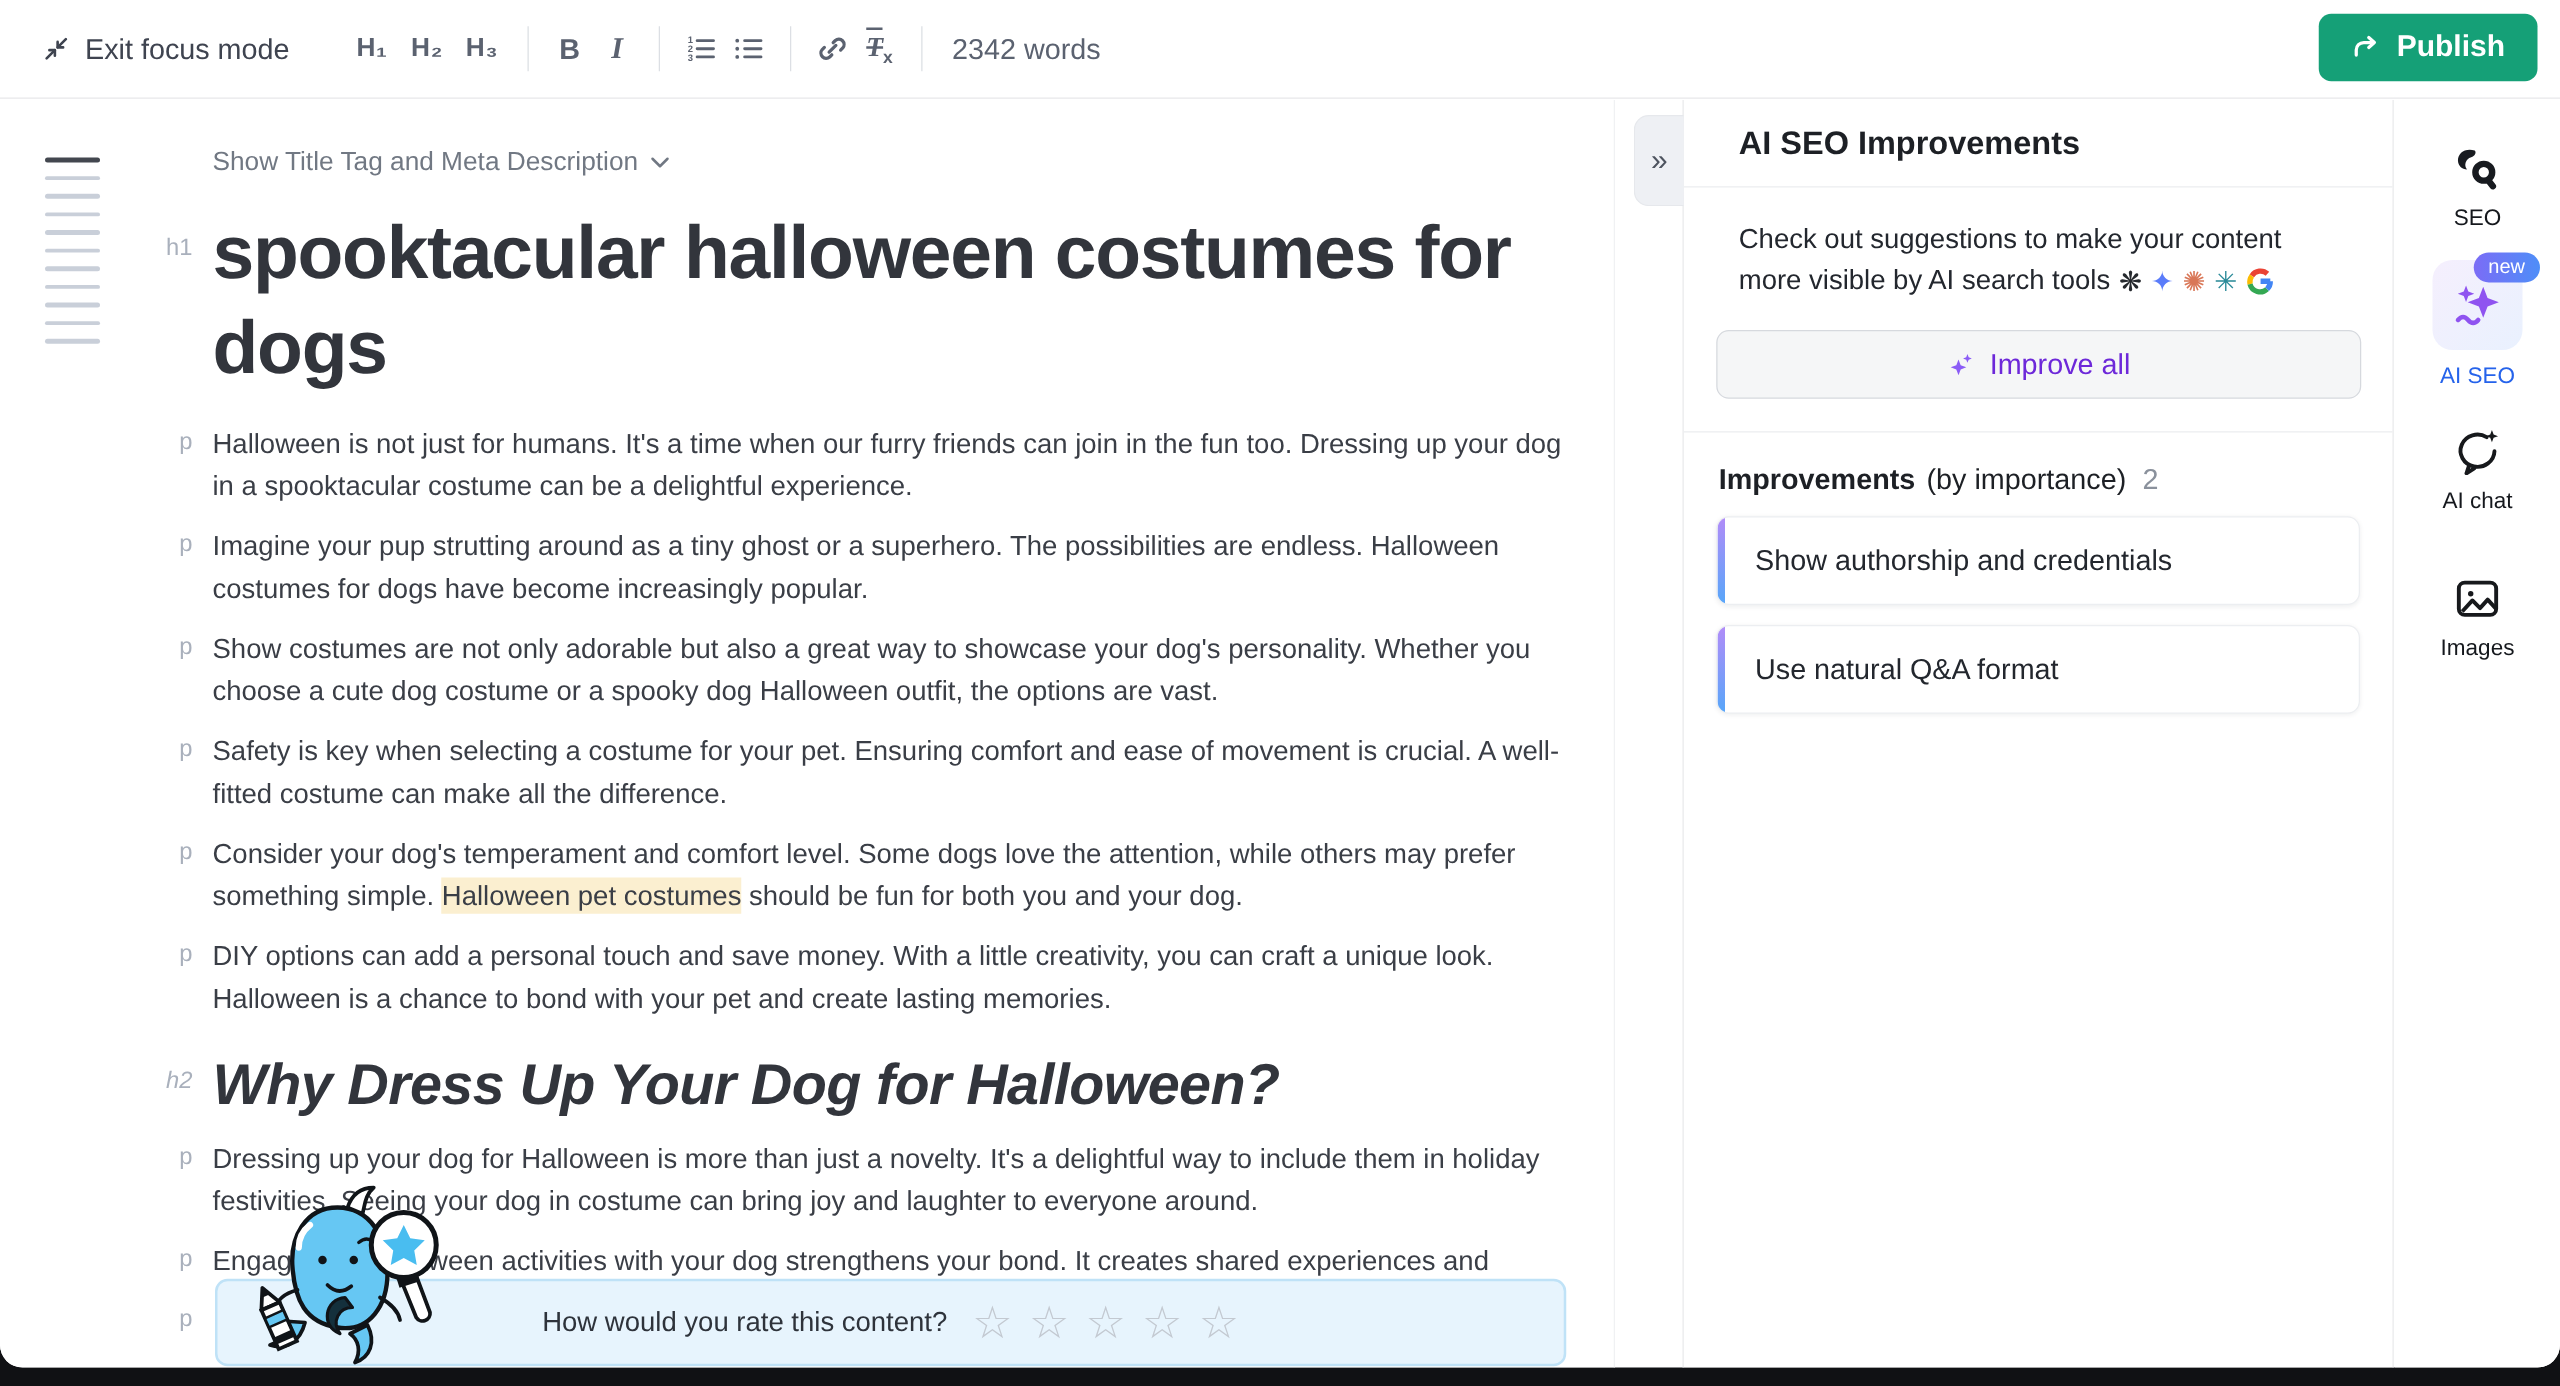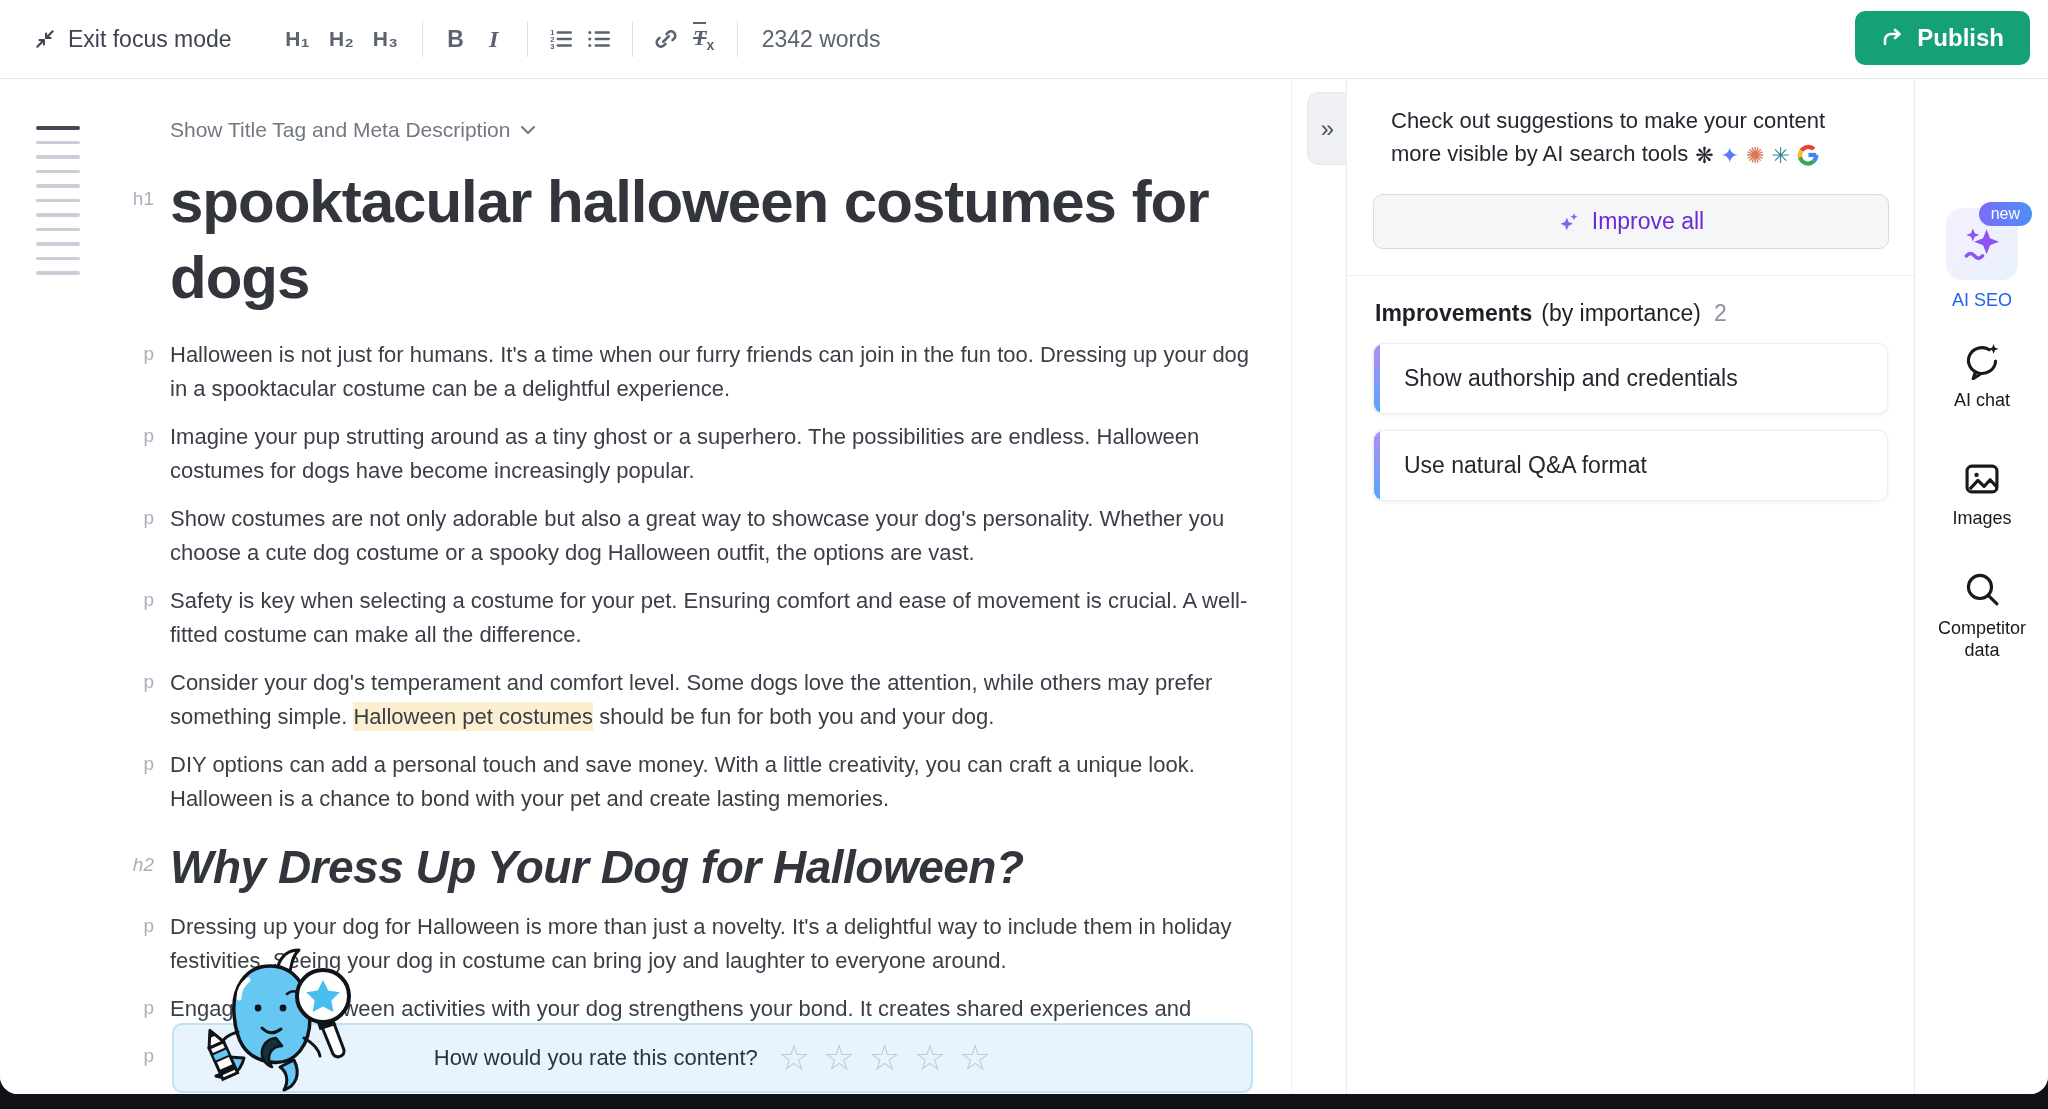--- a/index.html
+++ b/index.html
@@ -279,20 +279,23 @@
       <circle cx="131" cy="48" r="26" fill="#ffffff" stroke="#101418" stroke-width="4"></circle>
       <path d="M131 32l5.2 10.5 11.6 1.7-8.4 8.2 2 11.5-10.4-5.5-10.4 5.5 2-11.5-8.4-8.2 11.6-1.7z" fill="#49bdf0"></path>
     </svg>
   </div>
 
   <div class="collapse-tab">
     <span>»</span>
   </div>
 
   <div class="panel">
+    <div class="panel-header">
+      <span class="title">AI SEO Improvements</span>
+    </div>
     <div class="panel-body">
       <div class="panel-desc">
         <span>Check out suggestions to make your content more visible by AI search tools</span><span class="ai-tools"><span class="ai-tool" style="color:#26292e">❋</span><span class="ai-tool" style="color:#5a7cfa">✦</span><span class="ai-tool" style="color:#d97757">✺</span><span class="ai-tool" style="color:#2a8a98">✳</span><span class="ai-tool"><svg width="22" height="22" viewBox="0 0 24 24" fill="none" style="display:inline-block;vertical-align:-3px">
                 <path d="M4.9 7.3 A 9 9 0 0 1 18.5 5.5" stroke="#EA4335" stroke-width="4.6"></path>
                 <path d="M3.3 14.5 A 9 9 0 0 1 4.9 7.3" stroke="#FBBC05" stroke-width="4.6"></path>
                 <path d="M18.2 18.8 A 9 9 0 0 1 3.3 14.5" stroke="#34A853" stroke-width="4.6"></path>
                 <path d="M21 12 A 9 9 0 0 1 18.2 18.8" stroke="#4285F4" stroke-width="4.6"></path>
                 <path d="M12.5 12 H 21" stroke="#4285F4" stroke-width="4.6"></path>
               </svg></span></span>
       </div>
@@ -317,20 +320,28 @@
         <span>Show authorship and credentials</span>
       </div>
       <div class="sugg-card">
         <span>Use natural Q&amp;A format</span>
       </div>
     </div>
   </div>
 
   <div class="sidebar">
 
+    <div class="sb-item sb-seo">
+      <svg width="38" height="38" viewBox="0 0 34 34">
+        <path d="M15 4 C 8 2 3 6 3 11 C 3 15 6 17.5 9.5 17.5 C 7 14.5 8.5 10 12.5 8.8 C 15 8 16.5 5.5 15 4 Z" fill="#181b20"></path>
+        <circle cx="21.5" cy="19.5" r="6" fill="none" stroke="#181b20" stroke-width="4.6"></circle>
+        <path d="M24.5 25 l3.5 4.5" stroke="#181b20" stroke-width="4.6" stroke-linecap="round"></path>
+      </svg>
+      <span class="sb-label">SEO</span>
+    </div>
 
     <div class="sb-item sb-aiseo">
       <div class="aiseo-tile">
         <svg width="44" height="44" viewBox="0 0 24 24" fill="#8f53f0">
           <path d="M14.5 4l1.9 4.9 4.9 1.9-4.9 1.9-1.9 4.9-1.9-4.9-4.9-1.9 4.9-1.9z"></path>
           <path d="M7 3.5l1 2.6 2.6 1-2.6 1-1 2.6-1-2.6-2.6-1 2.6-1z"></path>
           <path d="M3.5 18.5 q2.2 -2.6 4.4 0 t4.4 0" fill="none" stroke="#8f53f0" stroke-width="2" stroke-linecap="round"></path>
         </svg>
         <span class="new-badge">new</span>
       </div>
@@ -348,22 +359,15 @@
 
     <div class="sb-item sb-images">
       <svg width="38" height="38" viewBox="0 0 28 28" fill="none" stroke="#17191c" stroke-width="2.3" stroke-linejoin="round">
         <rect x="3" y="4.5" width="22" height="19" rx="3.5"></rect>
         <circle cx="10" cy="11" r="1.6" fill="#17191c" stroke="none"></circle>
         <path d="M5 21.5 l6-6.5 4.5 4.5 4.5-5 5 5.5"></path>
       </svg>
       <span class="sb-label">Images</span>
     </div>
 
-    <div class="sb-item sb-comp">
-      <svg width="38" height="38" viewBox="0 0 28 28" fill="none" stroke="#17191c" stroke-width="2.3" stroke-linecap="round">
-        <circle cx="12.5" cy="12.5" r="8.5"></circle>
-        <path d="M19 19 l6 6"></path>
-      </svg>
-      <span class="sb-label">Competitor data</span>
-    </div>
   </div>
 
 </div>
 
 </body></html>

